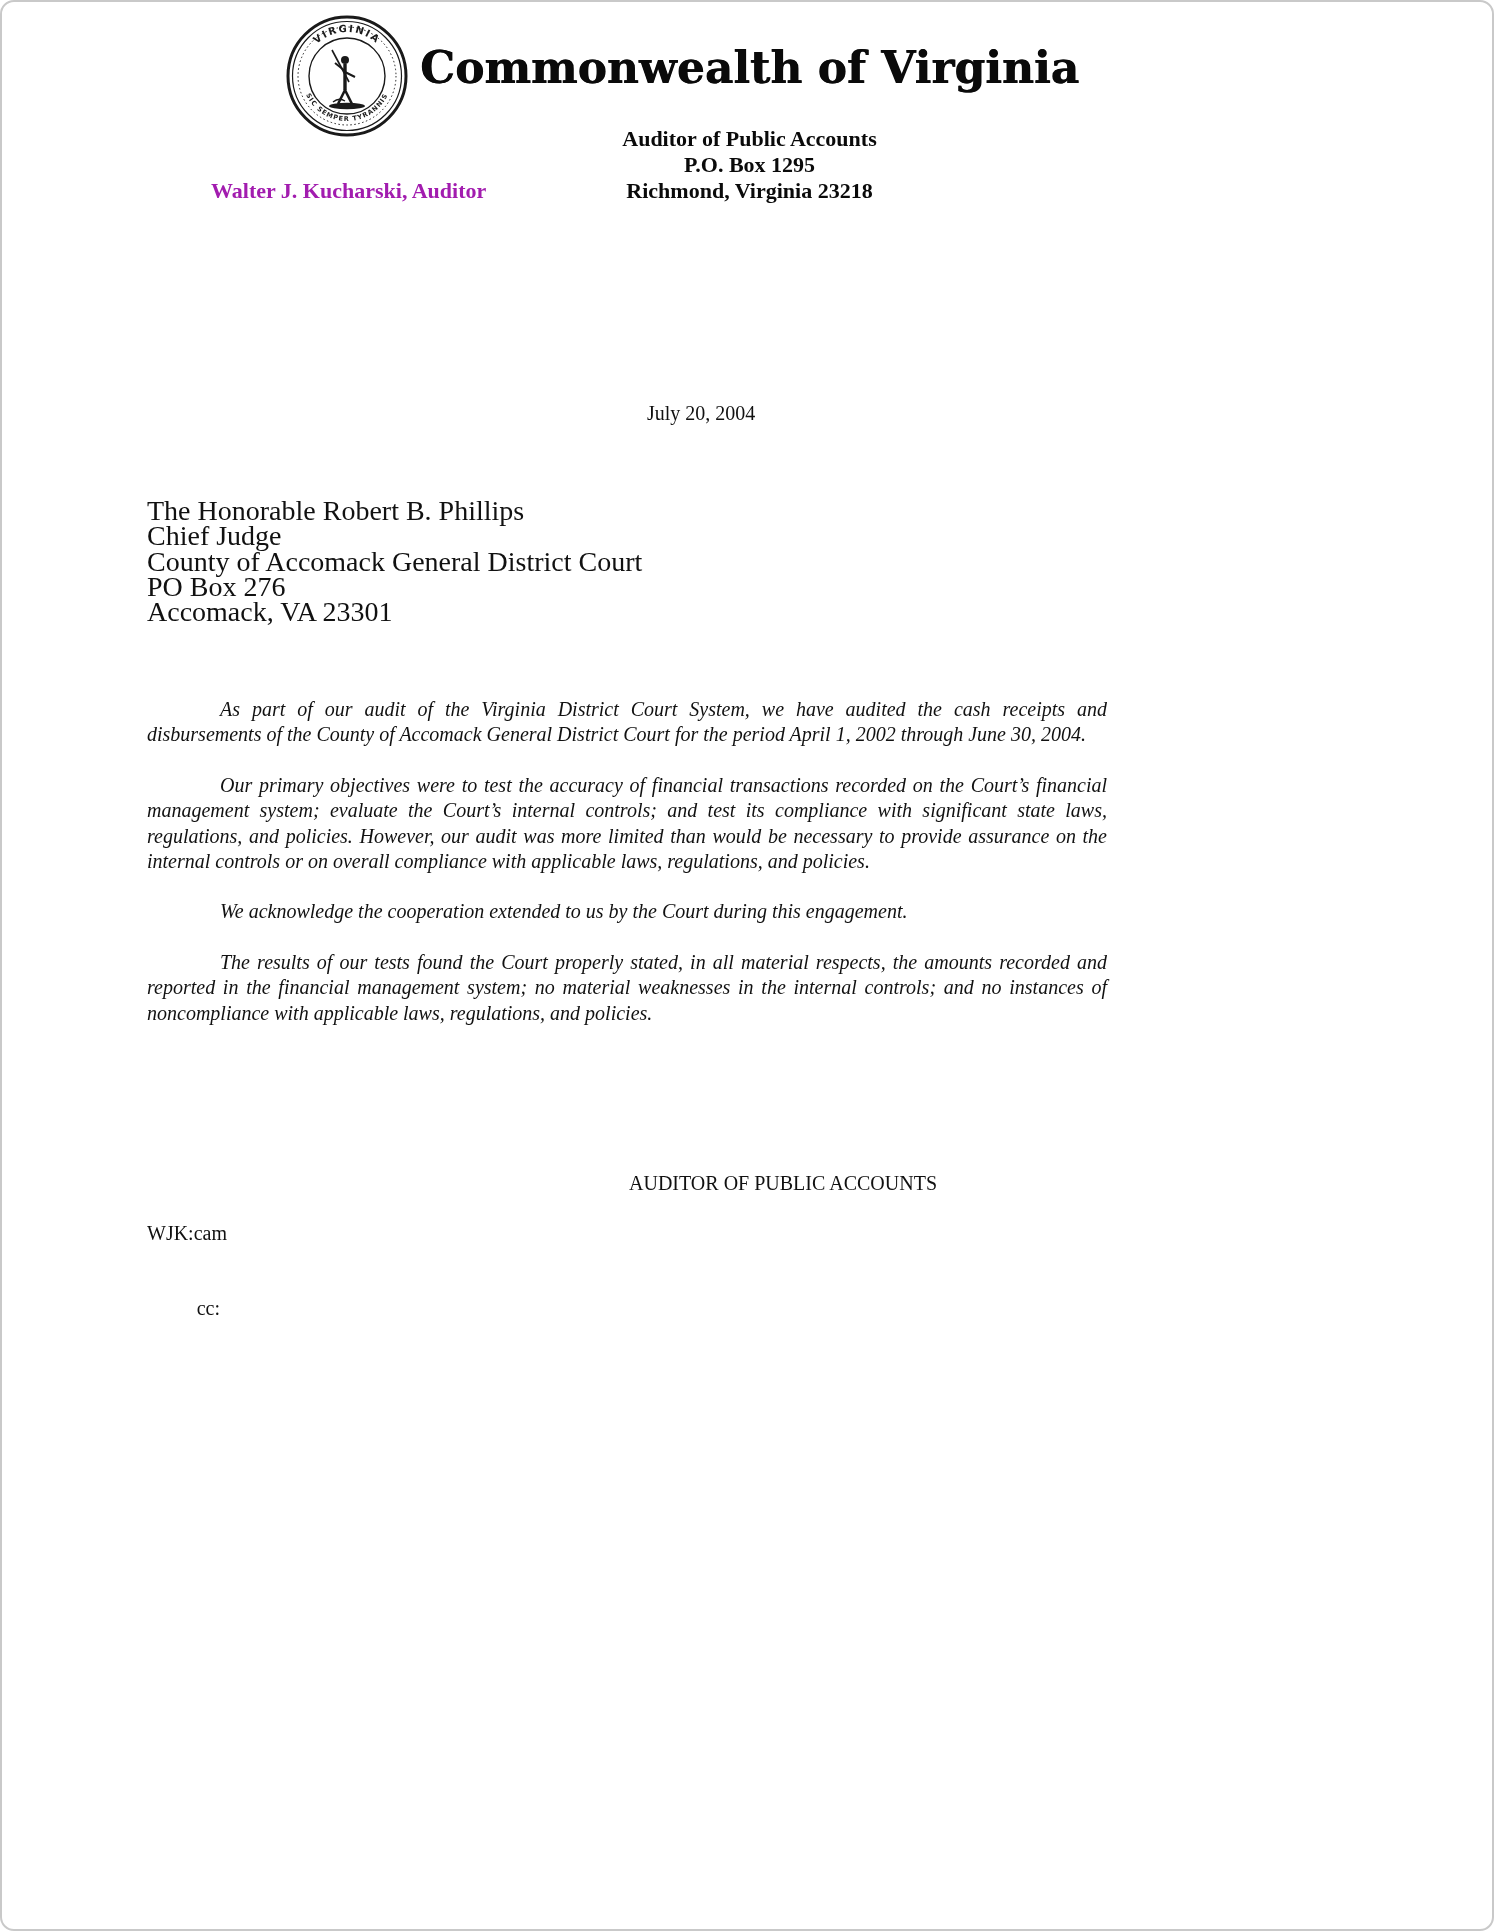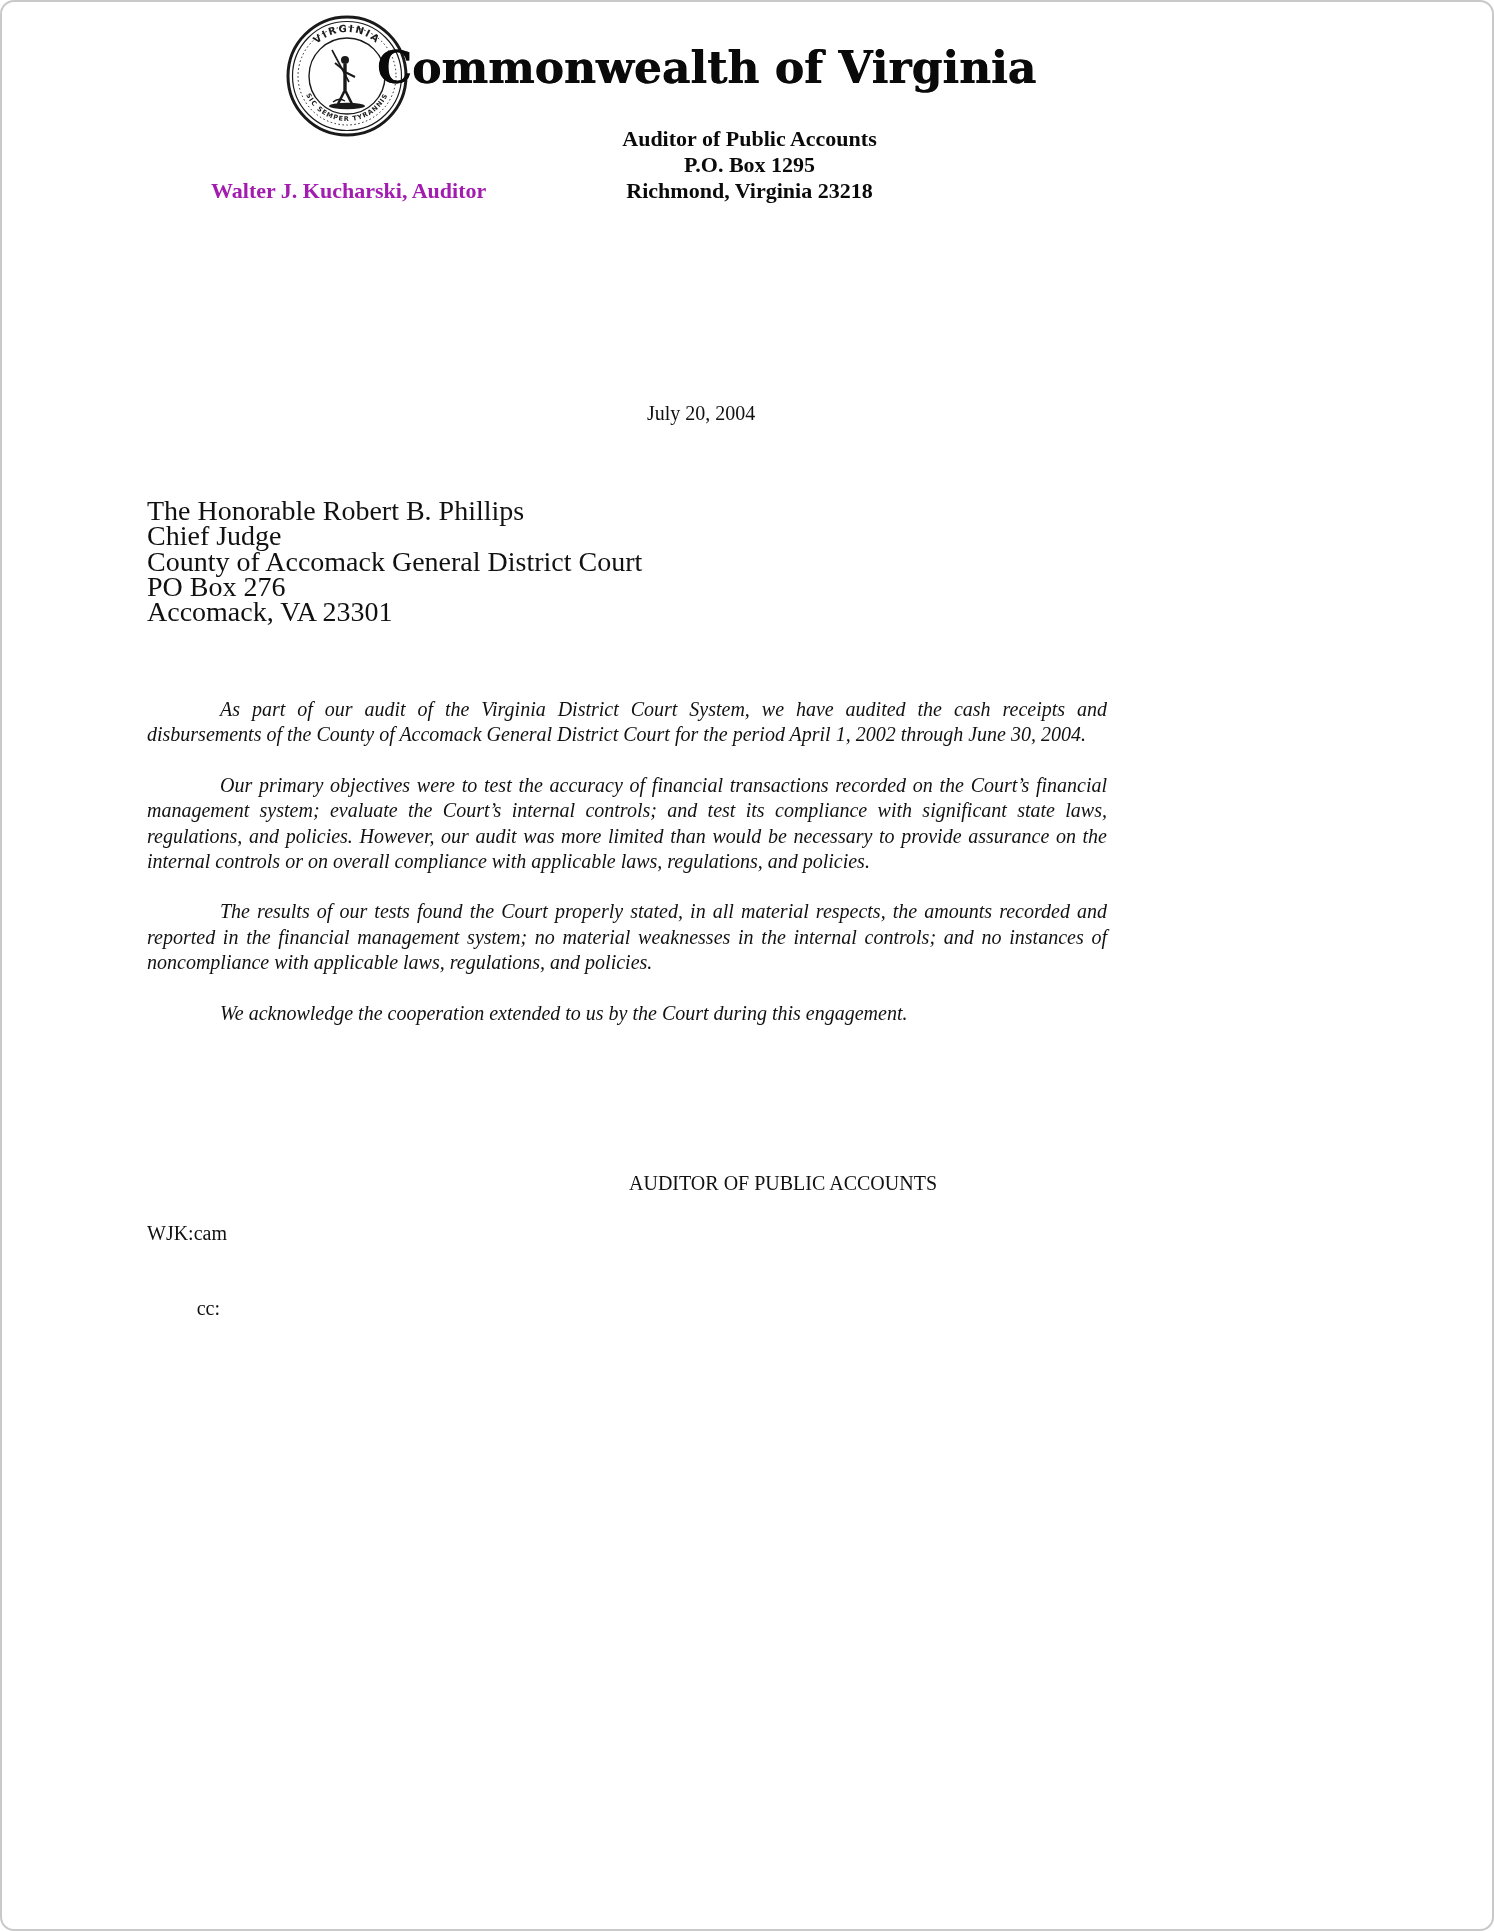--- a/index.html
+++ b/index.html
@@ -25,20 +25,21 @@
     left: 283px;
     top: 12px;
     width: 124px;
     height: 124px;
   }
   .org-title {
     position: absolute;
     left: 375px;
     top: 40px;
     width: 745px;
+    text-align: center;
     font-family: "DejaVu Serif", serif;
     font-size: 44px;
     font-weight: 700;
     letter-spacing: 0px;
     color: #0a0a0a;
     text-shadow: 0.6px 0 0 #0a0a0a;
     white-space: nowrap;
   }
   .letterhead-center {
     position: absolute;
@@ -170,22 +171,22 @@
     <div>The Honorable Robert B. Phillips</div>
     <div>Chief Judge</div>
     <div>County of Accomack General District Court</div>
     <div>PO Box 276</div>
     <div>Accomack, VA 23301</div>
   </div>
 
   <div class="letter-body">
     <p>As part of our audit of the Virginia District Court System, we have audited the cash receipts and disbursements of the County of Accomack General District Court for the period April 1, 2002 through June 30, 2004.</p>
     <p>Our primary objectives were to test the accuracy of financial transactions recorded on the Court’s financial management system; evaluate the Court’s internal controls; and test its compliance with significant state laws, regulations, and policies.  However, our audit was more limited than would be necessary to provide assurance on the internal controls or on overall compliance with applicable laws, regulations, and policies.</p>
+    <p>We acknowledge the cooperation extended to us by the Court during this engagement.</p>
     <p>The results of our tests found the Court properly stated, in all material respects, the amounts recorded and reported in the financial management system; no material weaknesses in the internal controls; and no instances of noncompliance with applicable laws, regulations, and policies.</p>
-    <p>We acknowledge the cooperation extended to us by the Court during this engagement.</p>
   </div>
 
   <div class="signature-block">AUDITOR OF PUBLIC ACCOUNTS</div>
 
   <div class="reference-initials">WJK:cam</div>
 
   <div class="cc-block">
     <div class="cc-row">
       <div class="cc-label">cc:</div>
     </div>

